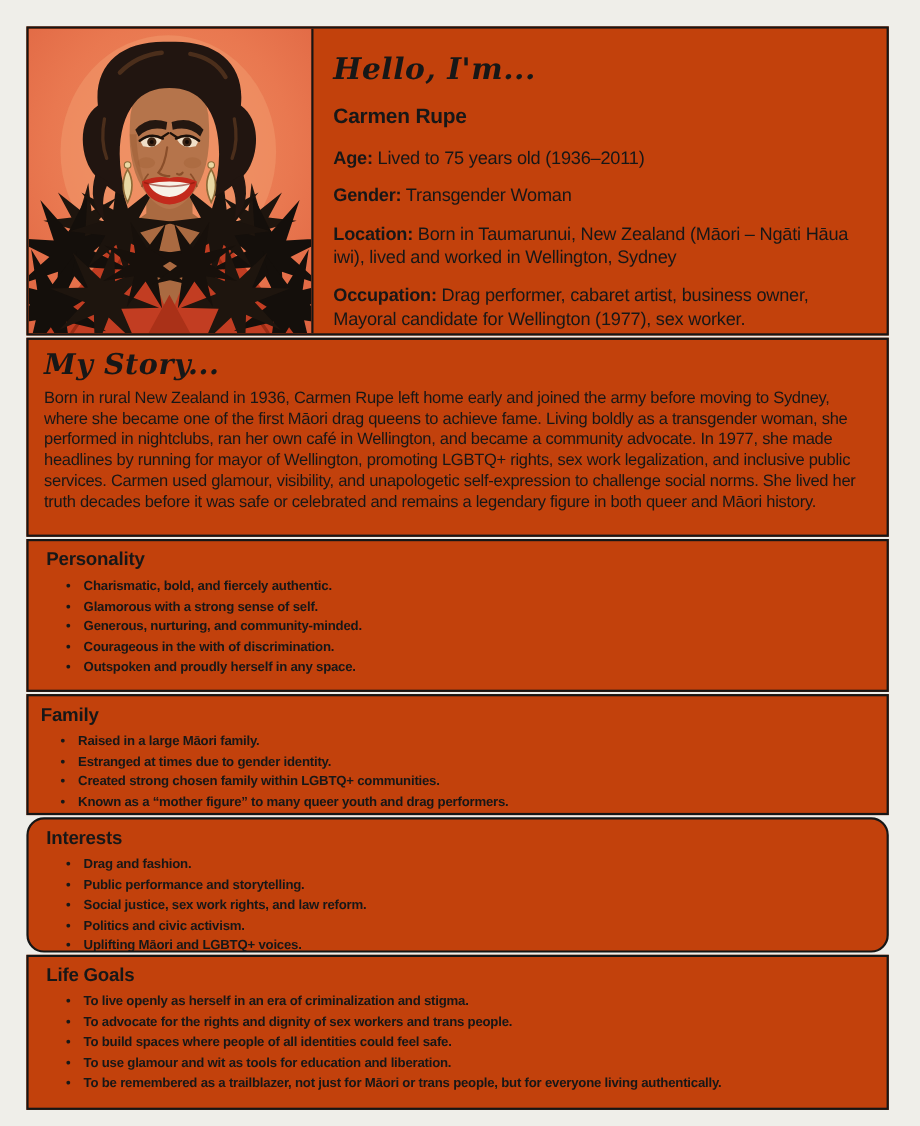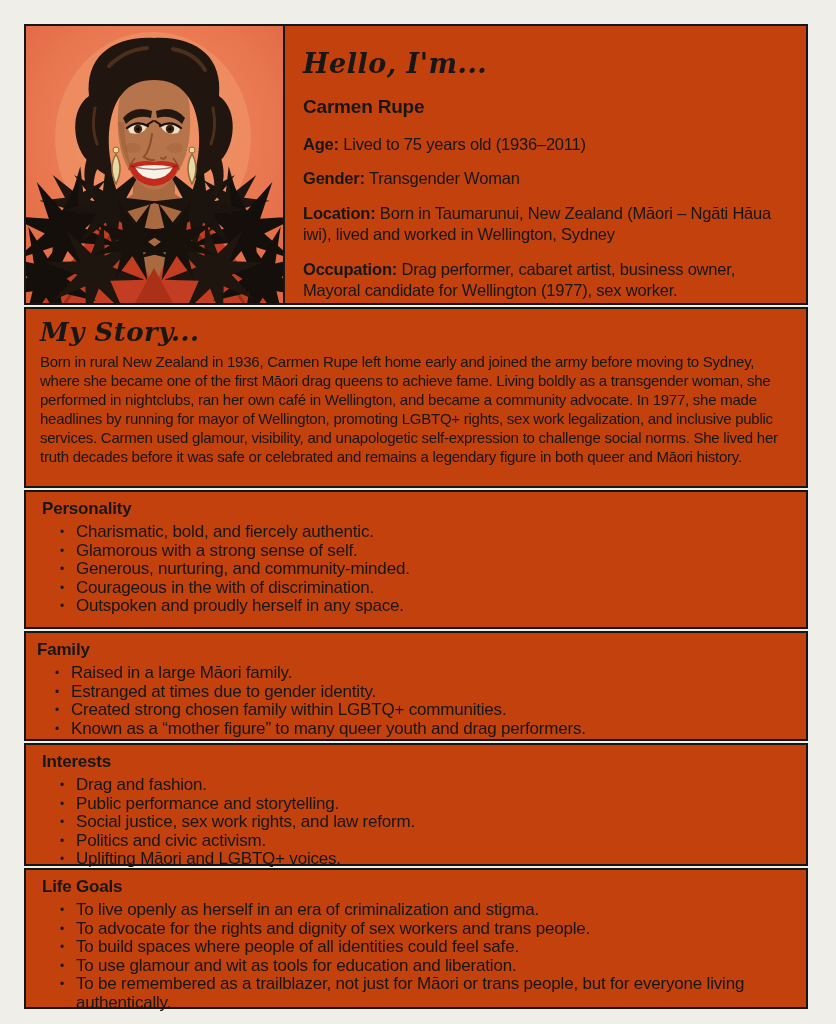--- a/index.html
+++ b/index.html
@@ -40,28 +40,28 @@
     font-style:italic; font-weight:700;
     font-size:26px; letter-spacing:0.5px;
     margin:2px 0 5px;
   }
   .story-text { font-size:15px; line-height:19px; margin:0; letter-spacing:-0.25px; font-weight:500; }
 
   
   .section-box { padding:7px 18px 4px 16px; }
   .section-box.h139 { height:139px; }
   .section-box.h110 { height:110px;padding-left:11px; }
-  .section-box.h123 { height:123px; }
+  .section-box.h123 { height:123px;border-radius:16px; }
   .section-box.h141 { height:141px; }
   .section-title { font-size:17px; font-weight:700; margin:0 0 4px; letter-spacing:-0.2px; }
   .bullets { list-style:none; margin:0; padding:0 0 0 18px; }
   .bullets li {
     position:relative; padding-left:16px;
-    font-size:17px; line-height:18.5px;
-    letter-spacing:-0.2px; font-weight:400;
+    font-size:12px; line-height:18.5px;
+    letter-spacing:-0.2px; font-weight:700;
   }
   .bullets li::before {
     content:"\2022";
     position:absolute; left:0; top:0;
     font-size:12px; line-height:18.5px;
   }
 </style>
 </head>
 <body>
 

